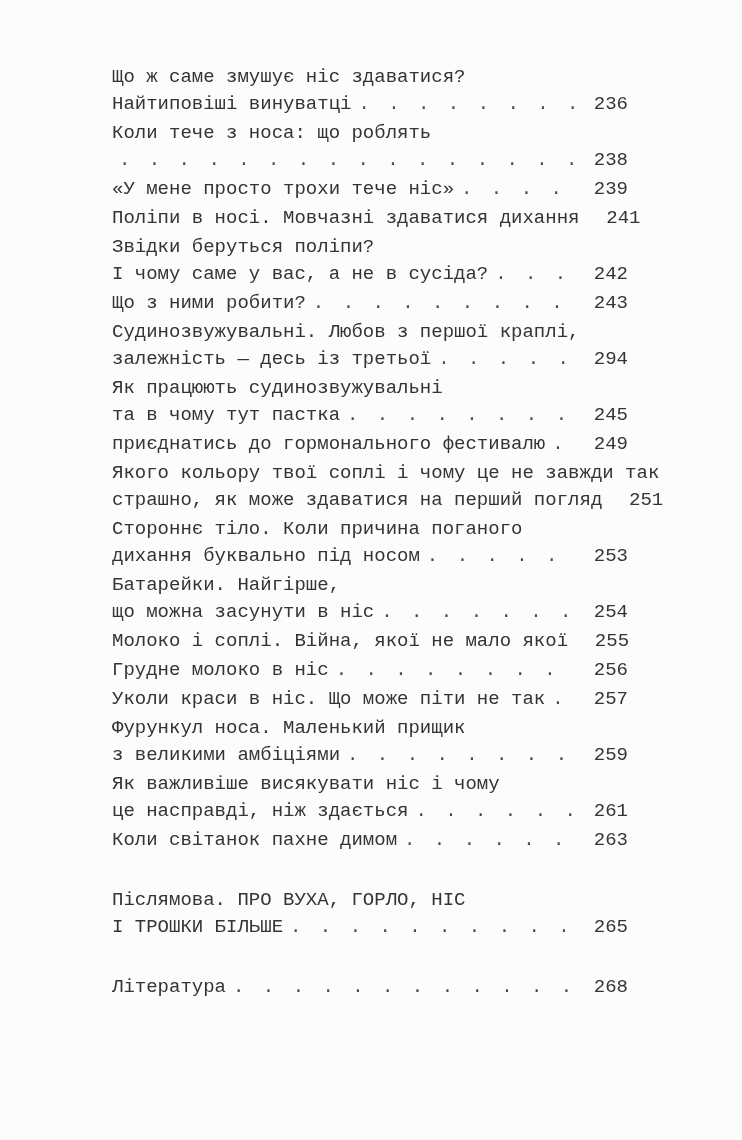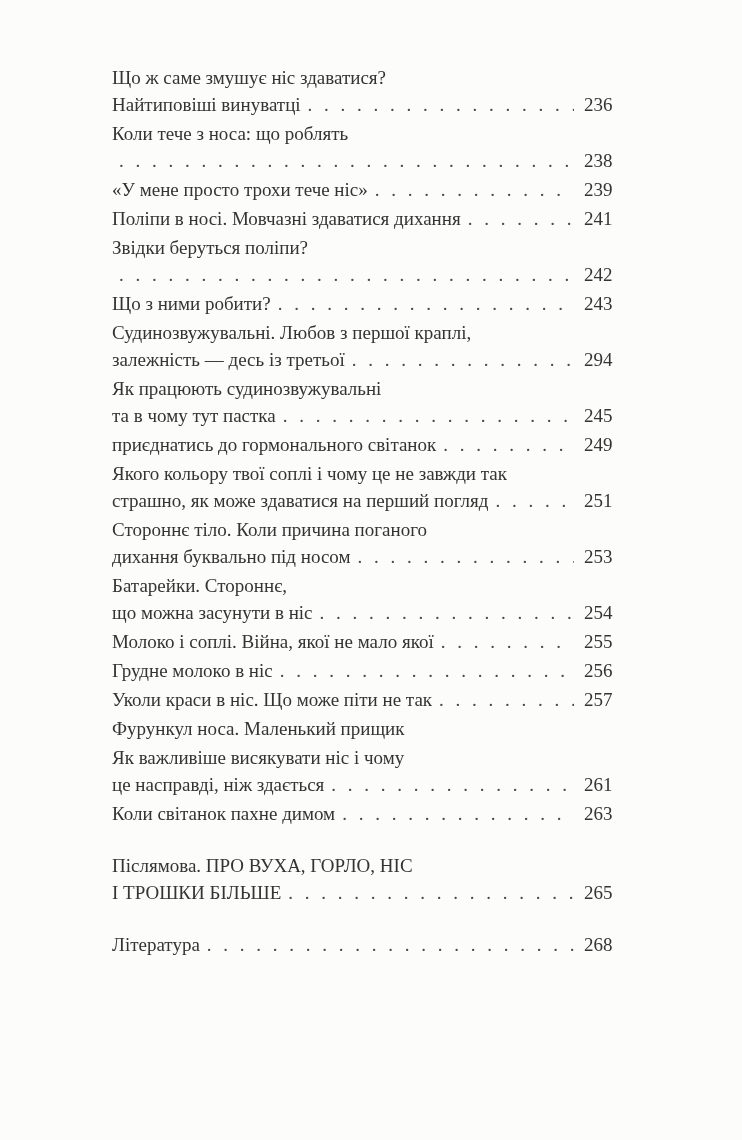--- a/index.html
+++ b/index.html
@@ -21,24 +21,25 @@
     padding: 64px 114px 0 112px;
   }
   .toc {
     font-size: 19px;
     line-height: 27px;
   }
   .entry {
     margin-bottom: 2px;
   }
   .entry.section-break {
-    margin-top: 25px;
+    margin-top: 33px;
   }
   .line {
     white-space: nowrap;
+    font-family: Liberation Mono, monospace;
   }
   .row {
     display: flex;
     align-items: baseline;
   }
   .txt {
     flex: 0 0 auto;
     white-space: nowrap;
   }
   .leader {
@@ -51,21 +52,21 @@
     color: #4b4b4b;
   }
   .leader::after {
     content: ". . . . . . . . . . . . . . . . . . . . . . . . . . . . . . . . . . . . . . . .";
     letter-spacing: 2.5px;
     word-spacing: 2px;
   }
   .page-num {
     flex: 0 0 auto;
     min-width: 44px;
-    text-align: left;
+    text-align: right;
     font-variant-numeric: oldstyle-nums;
     font-feature-settings: "onum" 1;
   }
 </style>
 </head>
 <body>
 
 <div class="page">
   <div class="toc" id="toc">
       <div class="entry">
@@ -93,20 +94,21 @@
       <div class="entry">
         <div class="line row">
           <span class="txt">Поліпи в носі. Мовчазні здаватися дихання</span>
           <span class="leader"></span>
           <span class="page-num">241</span>
         </div>
       </div>
       <div class="entry">
         <div class="line">Звідки беруться поліпи?</div>
         <div class="line row">
+          <span class="txt">І чому саме у вас, а не в сусіда?</span>
           <span class="leader"></span>
           <span class="page-num">242</span>
         </div>
       </div>
       <div class="entry">
         <div class="line row">
           <span class="txt">Що з ними робити?</span>
           <span class="leader"></span>
           <span class="page-num">243</span>
         </div>
@@ -122,21 +124,21 @@
       <div class="entry">
         <div class="line">Як працюють судинозвужувальні</div>
         <div class="line row">
           <span class="txt">та в чому тут пастка</span>
           <span class="leader"></span>
           <span class="page-num">245</span>
         </div>
       </div>
       <div class="entry">
         <div class="line row">
-          <span class="txt">приєднатись до гормонального світанок</span>
+          <span class="txt">приєднатись до гормонального фестивалю</span>
           <span class="leader"></span>
           <span class="page-num">249</span>
         </div>
       </div>
       <div class="entry">
         <div class="line">Якого кольору твої соплі і чому це не завжди так</div>
         <div class="line row">
           <span class="txt">страшно, як може здаватися на перший погляд</span>
           <span class="leader"></span>
           <span class="page-num">251</span>
@@ -144,21 +146,21 @@
       </div>
       <div class="entry">
         <div class="line">Стороннє тіло. Коли причина поганого</div>
         <div class="line row">
           <span class="txt">дихання буквально під носом</span>
           <span class="leader"></span>
           <span class="page-num">253</span>
         </div>
       </div>
       <div class="entry">
-        <div class="line">Батарейки. Стороннє,</div>
+        <div class="line">Батарейки. Найгірше,</div>
         <div class="line row">
           <span class="txt">що можна засунути в ніс</span>
           <span class="leader"></span>
           <span class="page-num">254</span>
         </div>
       </div>
       <div class="entry">
         <div class="line row">
           <span class="txt">Молоко і соплі. Війна, якої не мало якої</span>
           <span class="leader"></span>
@@ -174,20 +176,25 @@
       </div>
       <div class="entry">
         <div class="line row">
           <span class="txt">Уколи краси в ніс. Що може піти не так</span>
           <span class="leader"></span>
           <span class="page-num">257</span>
         </div>
       </div>
       <div class="entry">
         <div class="line">Фурункул носа. Маленький прищик</div>
+        <div class="line row">
+          <span class="txt">з великими амбіціями</span>
+          <span class="leader"></span>
+          <span class="page-num">259</span>
+        </div>
       </div>
       <div class="entry">
         <div class="line">Як важливіше висякувати ніс і чому</div>
         <div class="line row">
           <span class="txt">це насправді, ніж здається</span>
           <span class="leader"></span>
           <span class="page-num">261</span>
         </div>
       </div>
       <div class="entry">

